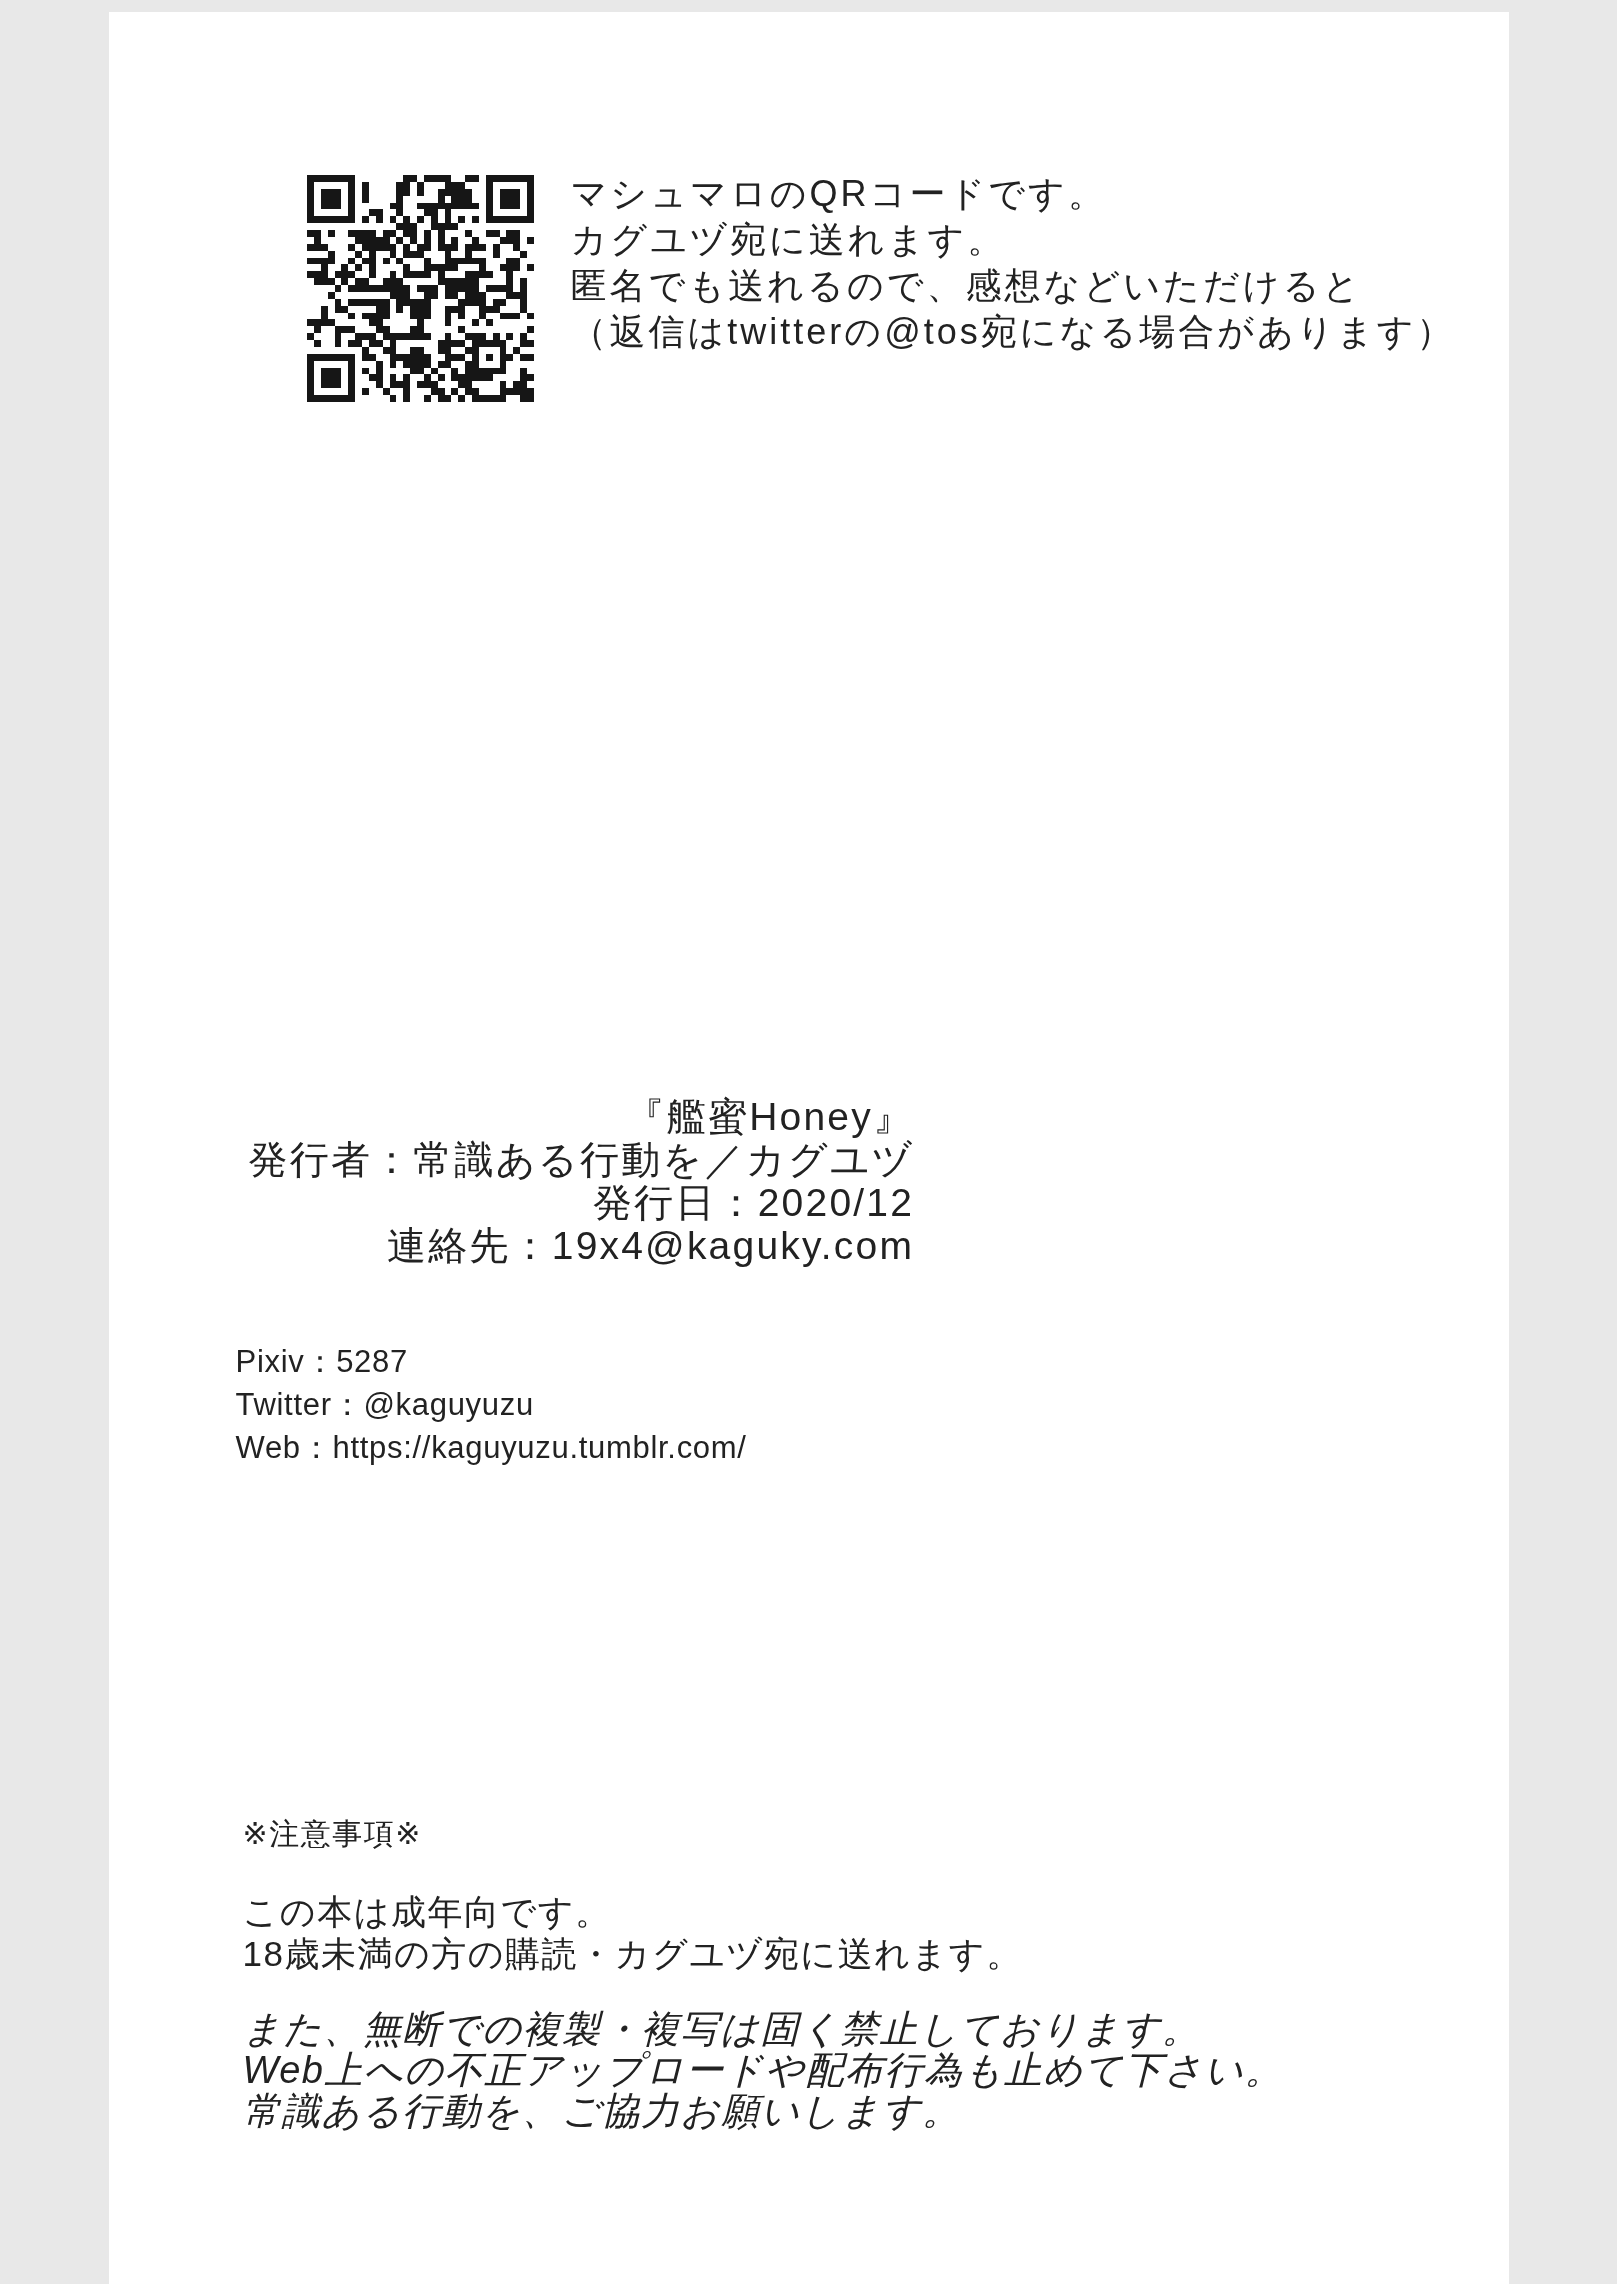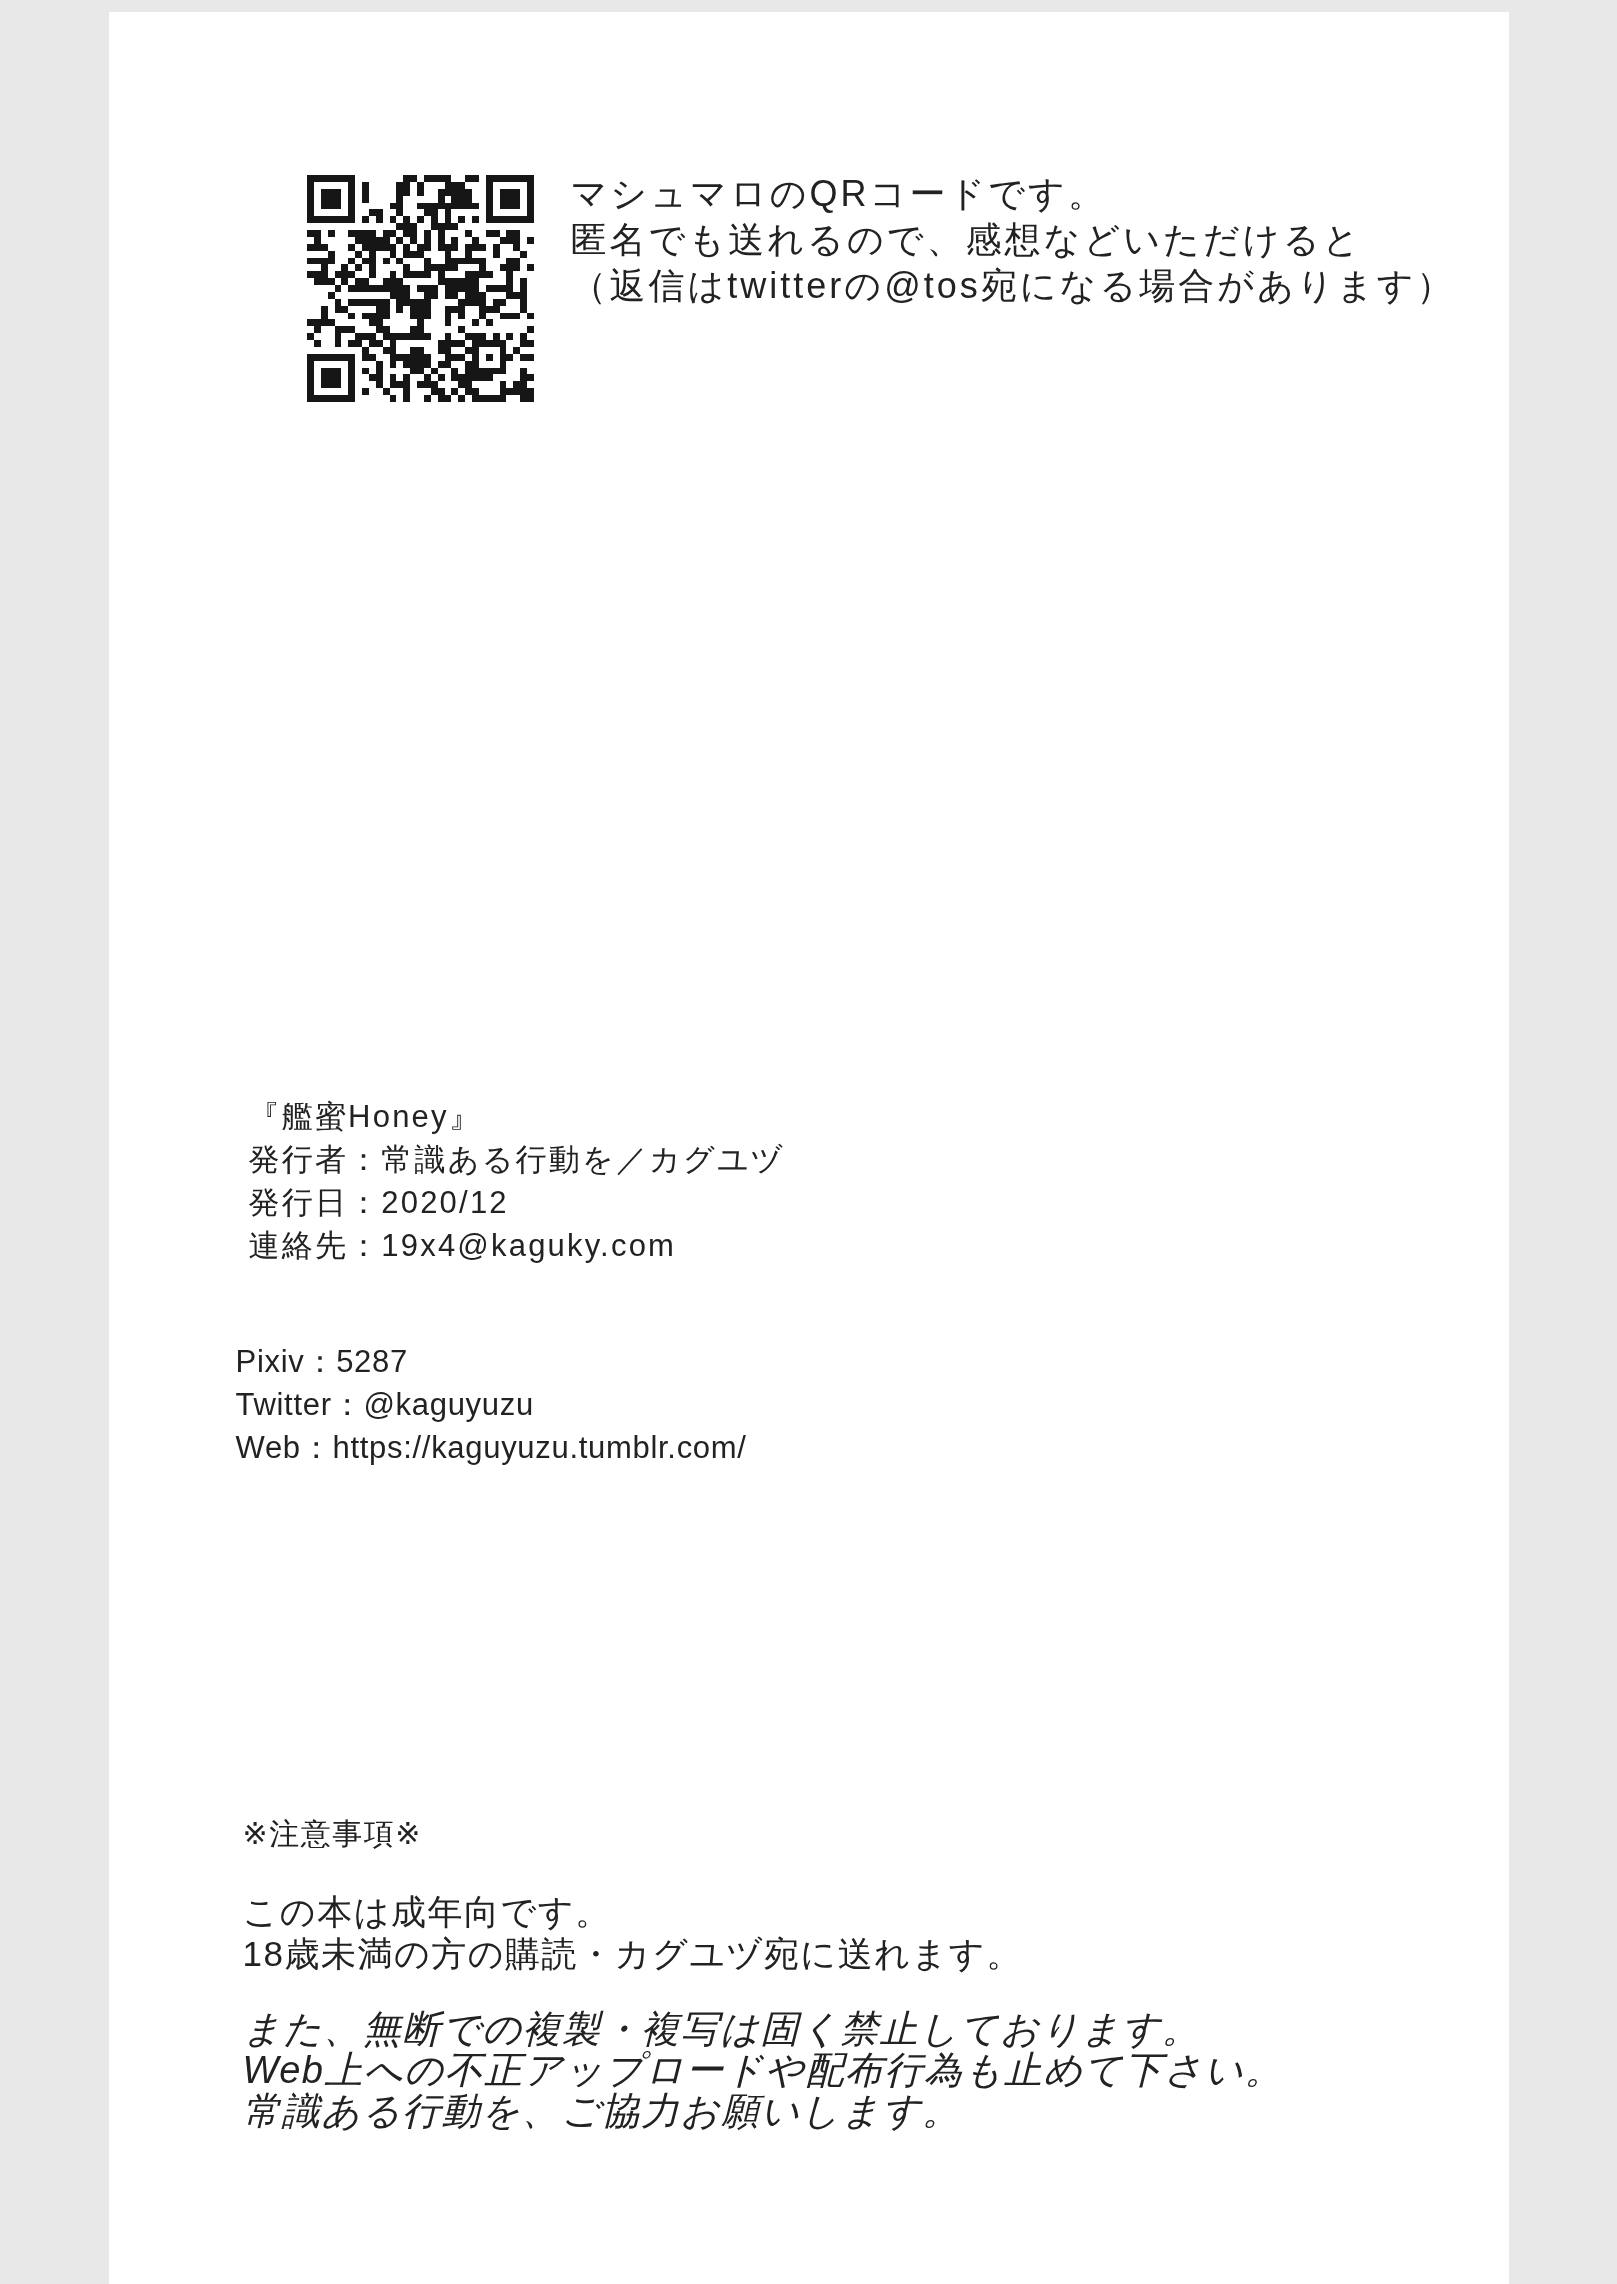--- a/index.html
+++ b/index.html
@@ -35,23 +35,24 @@
     top: 159px;
     font-size: 36px;
     line-height: 46px;
     letter-spacing: 3px;
   }
 
   
   .colophon {
     left: 140px;
     top: 1083px;
-    font-size: 31px;
+    font-size: 39px;
     line-height: 43px;
     letter-spacing: 2.2px;
+    text-align: right;
   }
 
   
   .links {
     left: 127px;
     top: 1328px;
     font-size: 31px;
     line-height: 43px;
     letter-spacing: 0.7px;
   }
@@ -629,20 +630,21 @@
         <rect x="26" y="32" width="1" height="1"></rect>
         <rect x="27" y="32" width="1" height="1"></rect>
         <rect x="28" y="32" width="1" height="1"></rect>
         <rect x="31" y="32" width="1" height="1"></rect>
         <rect x="32" y="32" width="1" height="1"></rect>
       </svg>
   </div>
 
   <div class="abs qr-caption">
     <div class="line">マシュマロのQRコードです。</div>
+    <div class="line">カグユヅ宛に送れます。</div>
     <div class="line">匿名でも送れるので、感想などいただけると</div>
     <div class="line">（返信はtwitterの@tos宛になる場合があります）</div>
   </div>
 
   <div class="abs colophon">
     <div class="line">『艦蜜Honey』</div>
     <div class="line">発行者：常識ある行動を／カグユヅ</div>
     <div class="line">発行日：2020/12</div>
     <div class="line">連絡先：19x4@kaguky.com</div>
   </div>

